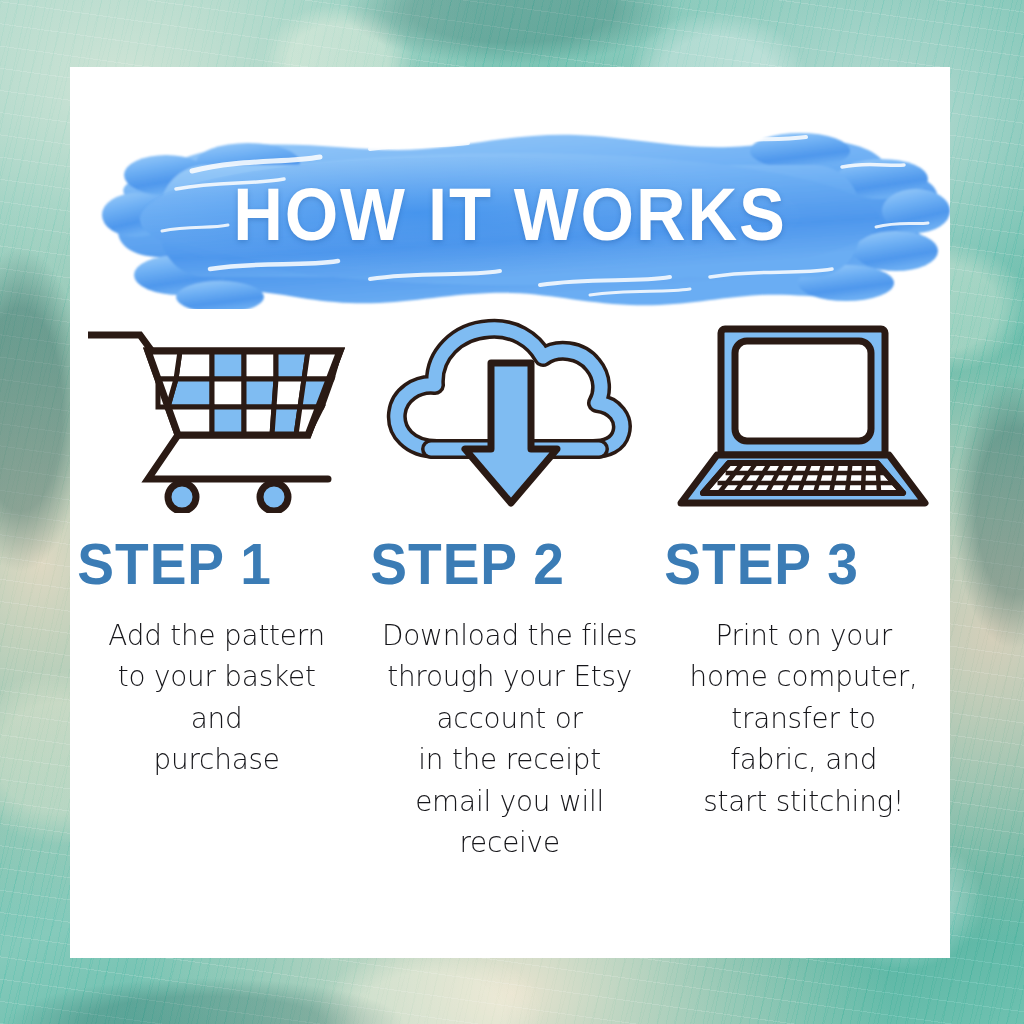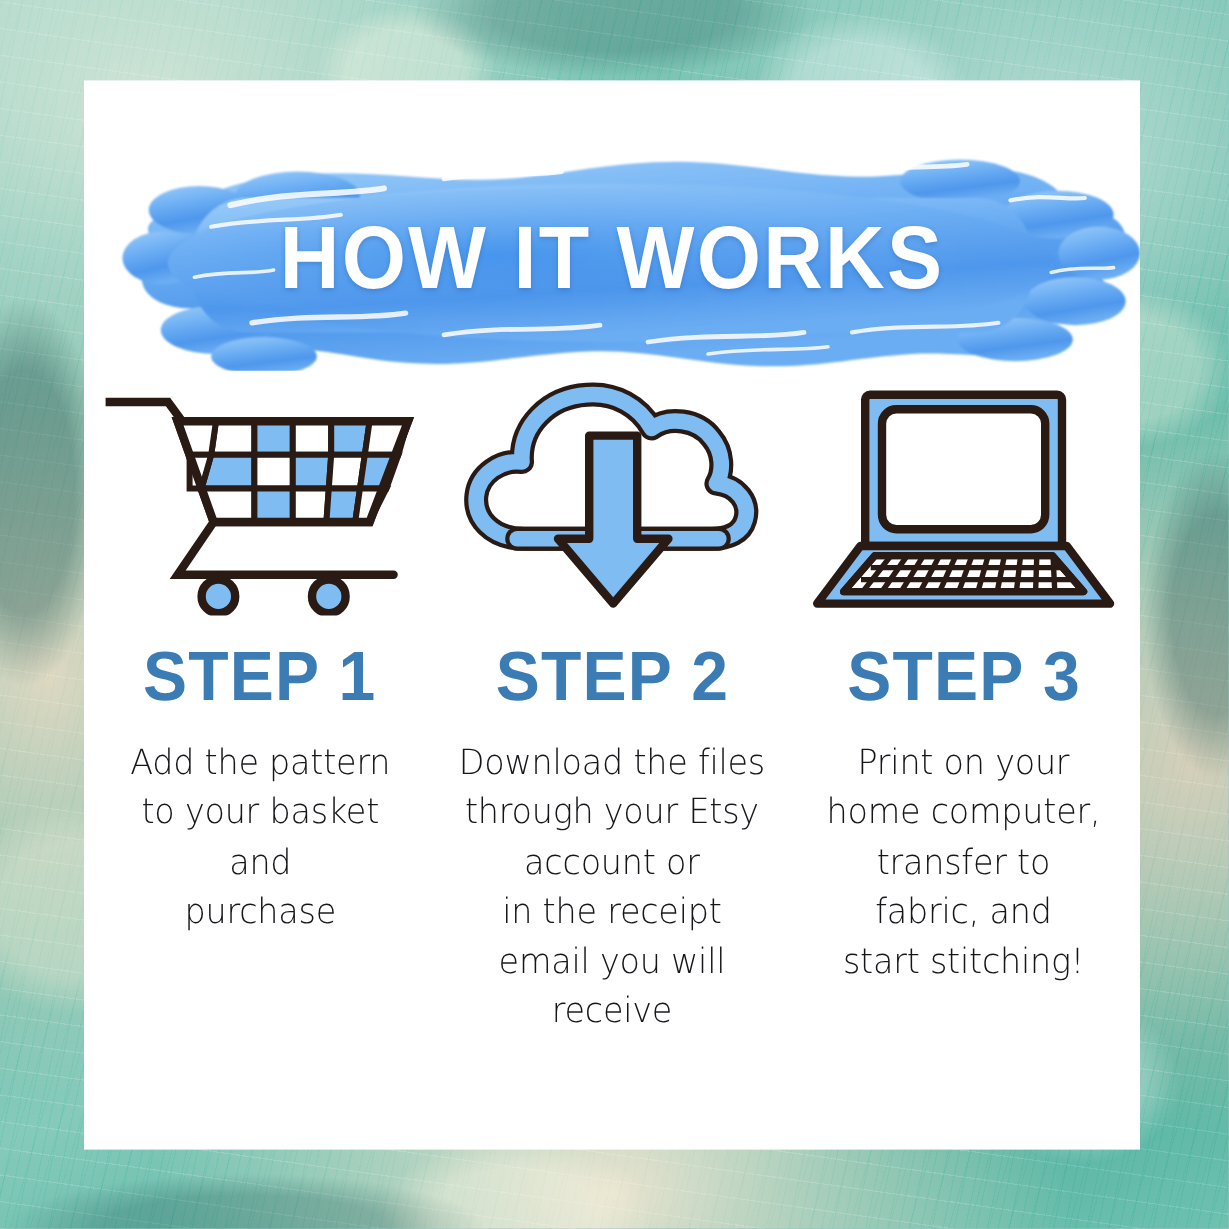--- a/index.html
+++ b/index.html
@@ -63,21 +63,21 @@
     color:#ffffff;
     font-family:"Liberation Sans", sans-serif;
     font-weight:700;font-size:74px;letter-spacing:2px;
     transform:scaleX(.93);
     text-shadow:0 2px 5px rgba(35,95,170,.40);
     white-space:nowrap;
   }
 
   
   .cols{position:absolute;left:0;top:236px;width:880px;display:flex;}
-  .col{width:293.3px;display:flex;flex-direction:column;align-items:center;}
+  .col{width:293.3px;display:flex;flex-direction:column;}
   .icon-box{height:210px;display:flex;align-items:flex-end;justify-content:center;}
   .step-label{
     margin-top:22px;
     color:#3b7cb5;
     font-family:"Liberation Sans", sans-serif;
     font-weight:700;font-size:58px;letter-spacing:1px;
     transform:scaleX(.95);
     line-height:1;
   }
   .step-body{

